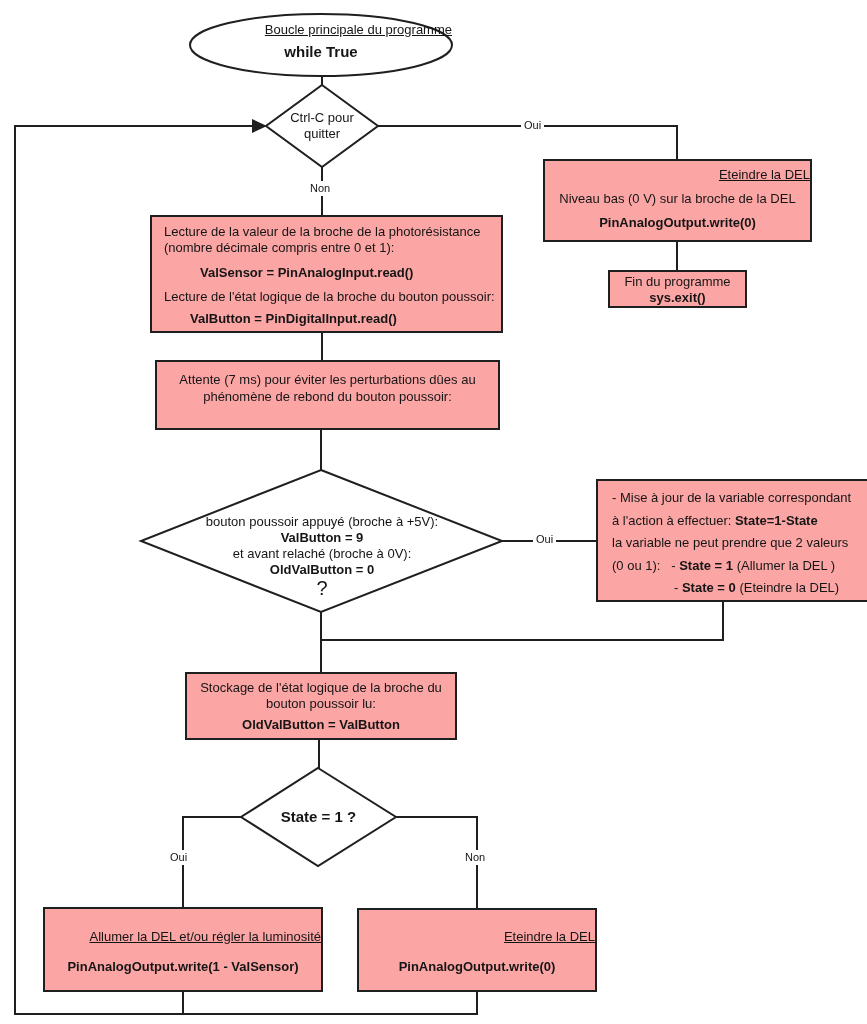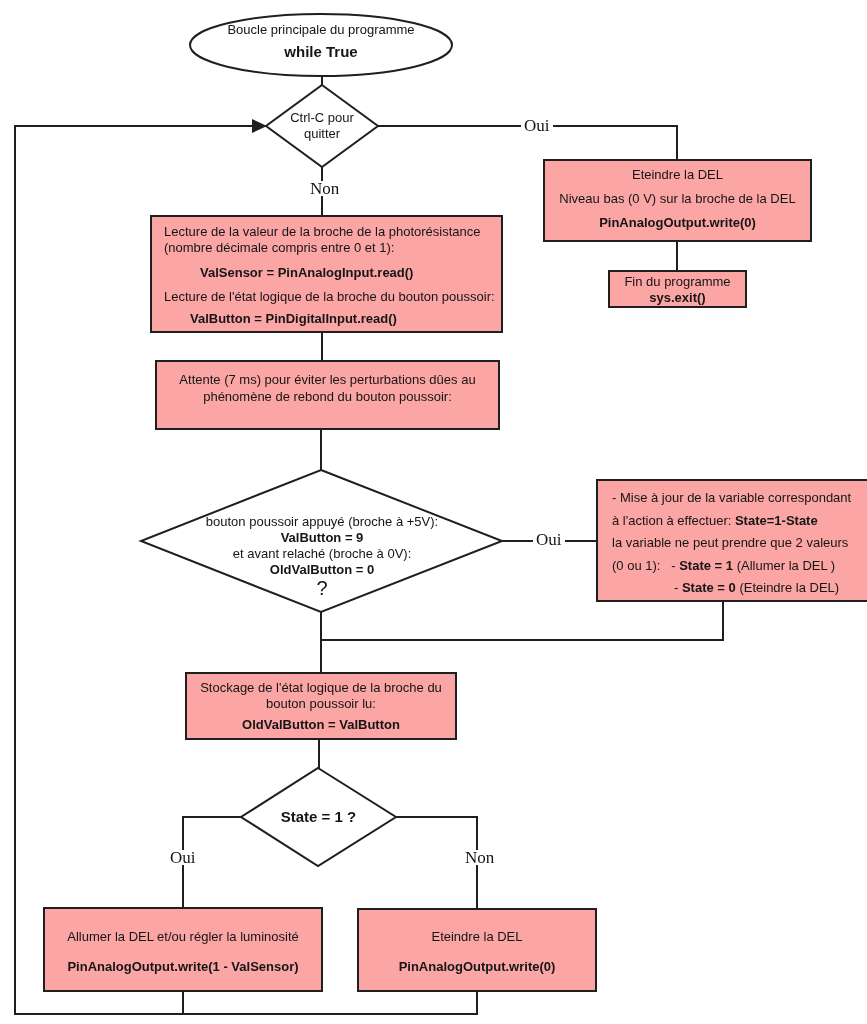--- a/index.html
+++ b/index.html
@@ -8,25 +8,25 @@
     font-family:"Liberation Sans","DejaVu Sans",sans-serif;
     color:#151515;overflow:hidden;
   }
   svg.wires{position:absolute;left:0;top:0;z-index:1;}
   .box{
     position:absolute;border:2px solid #1f1f1f;background:#fca5a5;
     box-sizing:border-box;z-index:2;font-size:13px;line-height:16px;
   }
   .txt{position:absolute;z-index:3;font-size:13px;line-height:16px;}
   .center{text-align:center;}
-  .u{}
+  .u{text-decoration:underline;text-align:right;}
   .b{font-weight:bold;}
   .edge-label{
     position:absolute;z-index:4;background:#ffffff;padding:0 3px;
-    font-size:17px;line-height:15px;font-family:Liberation Serif, serif;
+    font-size:11px;line-height:15px;
   }
   .pre{white-space:pre-wrap;}
   .qmark{font-size:20px;line-height:20px;}
 </style>
 </head>
 <body>
 
 <div id="canvas">
 
   <svg class="wires" width="867" height="1024" viewBox="0 0 867 1024">

